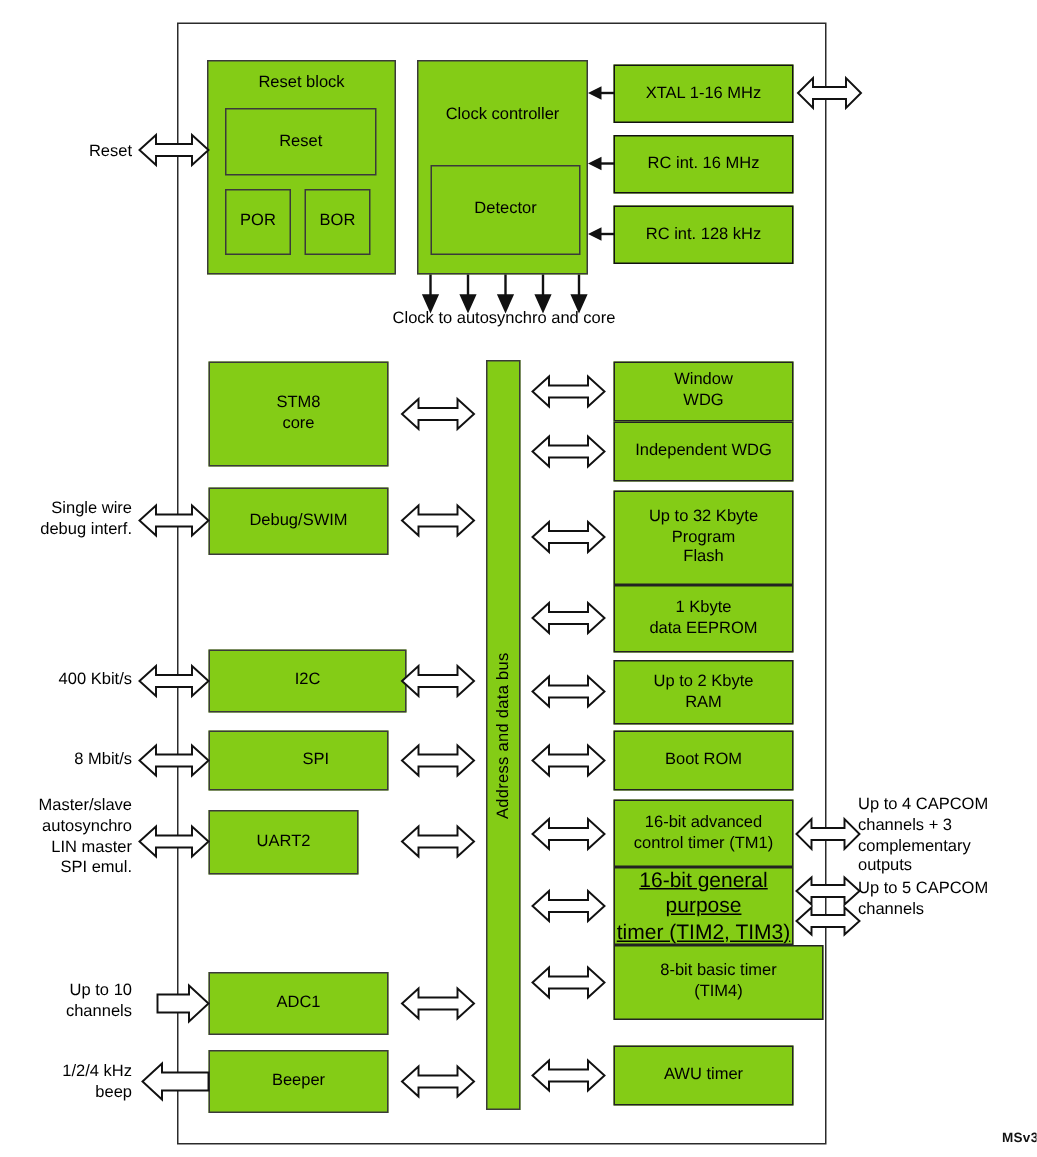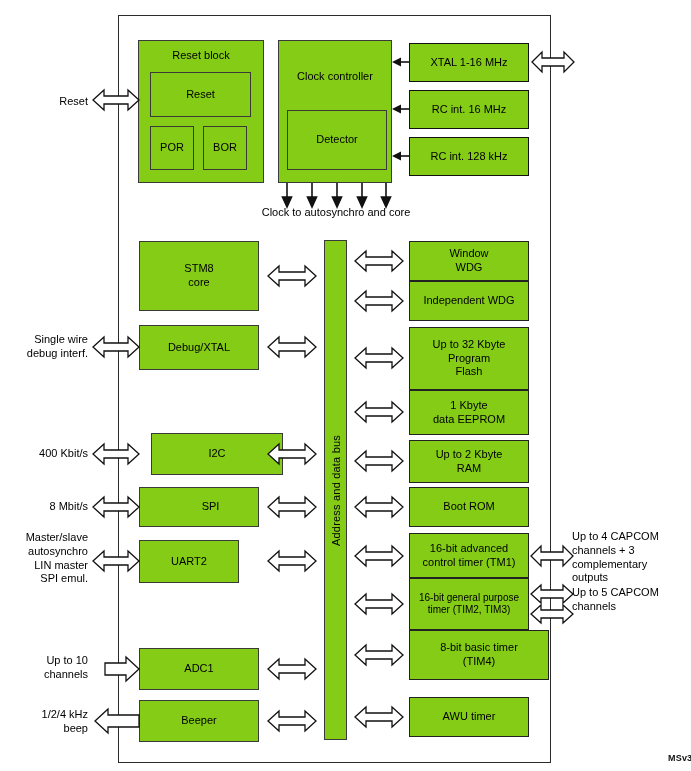--- a/index.html
+++ b/index.html
@@ -95,23 +95,23 @@
 <div class="lbl" style="left:236px;top:206px;width:200px;">Clock to autosynchro and core</div>
 
 <div class="box" style="left:324px;top:240px;width:23px;height:500px;"></div>
 <div class="vtext" style="left:324px;top:240px;width:23px;height:500px;">Address and data bus</div>
 
 <div class="box" style="left:139px;top:241px;width:120px;height:70px;">
   <span style="white-space:pre-line;">STM8
 core</span>
 </div>
 <div class="box" style="left:139px;top:325px;width:120px;height:45px;">
-  <span style="white-space:pre-line;">Debug/XTAL</span>
-</div>
-<div class="box" style="left:139px;top:433px;width:132px;height:42px;margin-left:12px;">
+  <span style="white-space:pre-line;">Debug/SWIM</span>
+</div>
+<div class="box" style="left:139px;top:433px;width:132px;height:42px;">
   <span style="white-space:pre-line;">I2C</span>
 </div>
 <div class="box" style="left:139px;top:487px;width:120px;height:40px;">
   <span style="white-space:pre-line;margin-left:23px;">SPI</span>
 </div>
 <div class="box" style="left:139px;top:540px;width:100px;height:43px;">
   <span style="white-space:pre-line;">UART2</span>
 </div>
 <div class="box" style="left:139px;top:648px;width:120px;height:42px;">
   <span style="white-space:pre-line;">ADC1</span>
@@ -195,21 +195,21 @@
 RAM</span>
 </div>
 <div class="box thin" style="left:409px;top:487px;width:120px;height:40px;">
   <span style="white-space:pre-line;">Boot ROM</span>
 </div>
 <div class="box thin" style="left:409px;top:533px;width:120px;height:45px;">
   <span style="white-space:pre-line;">16-bit advanced
 control timer (TM1)</span>
 </div>
 <div class="box thin" style="left:409px;top:578px;width:120px;height:52px;">
-  <span style="white-space:pre-line;font-size:10px;">16-bit general purpose
+  <span style="white-space:pre-line;font-size:14px;text-decoration:underline;">16-bit general purpose
 timer (TIM2, TIM3)</span>
 </div>
 <div class="box thin" style="left:409px;top:630px;width:140px;height:50px;">
   <span style="white-space:pre-line;">8-bit basic timer
 (TIM4)</span>
 </div>
 <div class="box thin" style="left:409px;top:697px;width:120px;height:40px;">
   <span style="white-space:pre-line;">AWU timer</span>
 </div>
 

